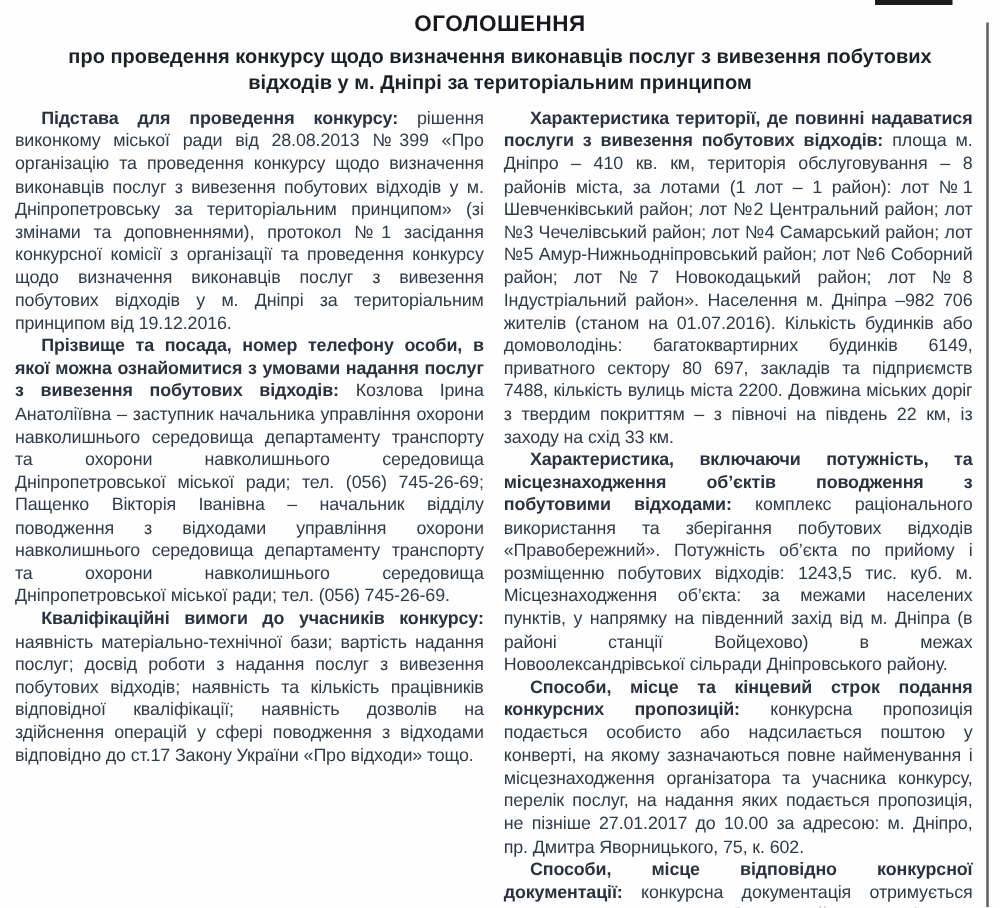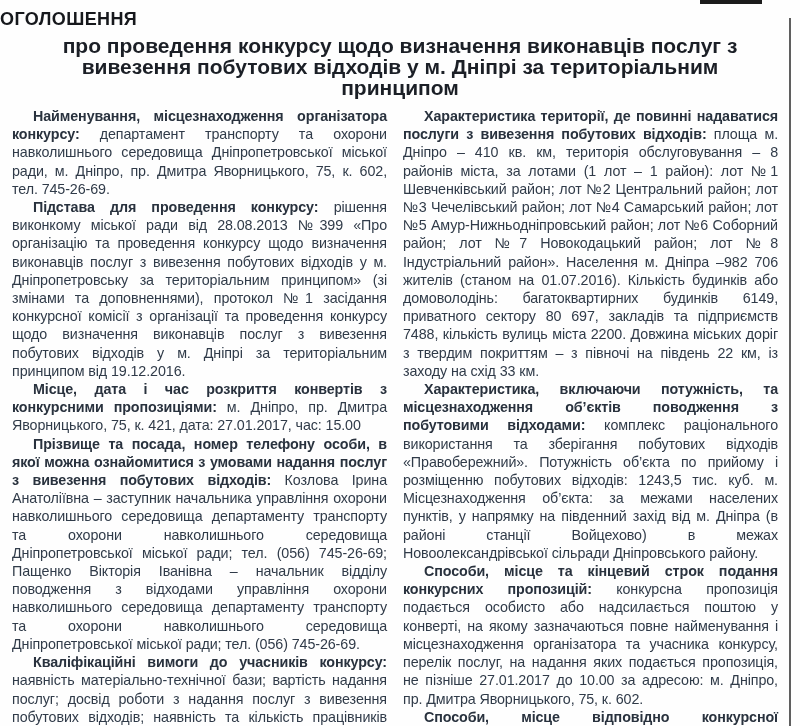--- a/index.html
+++ b/index.html
@@ -28,30 +28,31 @@
     position: absolute;
     top: 18px;
     left: 789px;
     width: 2px;
     height: 708px;
     background: #5f5f5f;
   }
   h1.title {
     margin: 0;
     padding-top: 9px;
+    text-align: center;
     font-size: 18px;
     font-weight: bold;
     letter-spacing: 0.4px;
     color: #16181c;
   }
   h2.subtitle {
     margin: 5px auto 9px auto;
     width: 694px;
     text-align: center;
-    font-size: 21px;
+    font-size: 16px;
     line-height: 21px;
     font-weight: bold;
     color: #1b1f26;
   }
   .cols {
     display: flex;
     gap: 16px;
     padding: 0 22px 0 12px;
   }
   .col {
@@ -77,23 +78,21 @@
 
   <div class="rule-top"></div>
   <div class="rule-right"></div>
 
   <h1 class="title">ОГОЛОШЕННЯ</h1>
   <h2 class="subtitle">про проведення конкурсу щодо визначення виконавців послуг з вивезення побутових відходів у м. Дніпрі за територіальним принципом</h2>
 
   <div class="cols">
 
     <div class="col">
-      <p><span class="lead">Найменування, місцезнаходження організатора конкурсу:</span> <span>департамент транспорту та охорони навколишнього середовища Дніпропетровської міської ради, м. Дніпро, пр. Дмитра Яворницького, 75, к. 602, тел. 745-26-69.</span></p>
       <p><span class="lead">Підстава для проведення конкурсу:</span> <span>рішення виконкому міської ради від 28.08.2013 №399 «Про організацію та проведення конкурсу щодо визначення виконавців послуг з вивезення побутових відходів у м. Дніпропетровську за територіальним принципом» (зі змінами та доповненнями), протокол №1 засідання конкурсної комісії з організації та проведення конкурсу щодо визначення виконавців послуг з вивезення побутових відходів у м. Дніпрі за територіальним принципом від 19.12.2016.</span></p>
-      <p><span class="lead">Місце, дата і час розкриття конвертів з конкурсними пропозиціями:</span> <span>м. Дніпро, пр. Дмитра Яворницького, 75, к. 421, дата: 27.01.2017, час: 15.00</span></p>
       <p><span class="lead">Прізвище та посада, номер телефону особи, в якої можна ознайомитися з умовами надання послуг з вивезення побутових відходів:</span> <span>Козлова Ірина Анатоліївна – заступник начальника управління охорони навколишнього середовища департаменту транспорту та охорони навколишнього середовища Дніпропетровської міської ради; тел. (056) 745-26-69; Пащенко Вікторія Іванівна – начальник відділу поводження з відходами управління охорони навколишнього середовища департаменту транспорту та охорони навколишнього середовища Дніпропетровської міської ради; тел. (056) 745-26-69.</span></p>
       <p><span class="lead">Кваліфікаційні вимоги до учасників конкурсу:</span> <span>наявність матеріально-технічної бази; вартість надання послуг; досвід роботи з надання послуг з вивезення побутових відходів; наявність та кількість працівників відповідної кваліфікації; наявність дозволів на здійснення операцій у сфері поводження з відходами відповідно до ст.17 Закону України «Про відходи» тощо.</span></p>
     </div>
 
     <div class="col">
       <p><span class="lead">Характеристика території, де повинні надаватися послуги з вивезення побутових відходів:</span> <span>площа м. Дніпро – 410 кв. км, територія обслуговування – 8 районів міста, за лотами (1 лот – 1 район): лот №1 Шевченківський район; лот №2 Центральний район; лот №3 Чечелівський район; лот №4 Самарський район; лот №5 Амур-Нижньодніпровський район; лот №6 Соборний район; лот №7 Новокодацький район; лот №8 Індустріальний район». Населення м. Дніпра –982 706 жителів (станом на 01.07.2016). Кількість будинків або домоволодінь: багатоквартирних будинків 6149, приватного сектору 80 697, закладів та підприємств 7488, кількість вулиць міста 2200. Довжина міських доріг з твердим покриттям – з півночі на південь 22 км, із заходу на схід 33 км.</span></p>
       <p><span class="lead">Характеристика, включаючи потужність, та місцезнаходження об’єктів поводження з побутовими відходами:</span> <span>комплекс раціонального використання та зберігання побутових відходів «Правобережний». Потужність об’єкта по прийому і розміщенню побутових відходів: 1243,5 тис. куб. м. Місцезнаходження об’єкта: за межами населених пунктів, у напрямку на південний захід від м. Дніпра (в районі станції Войцехово) в межах Новоолександрівської сільради Дніпровського району.</span></p>
       <p><span class="lead">Способи, місце та кінцевий строк подання конкурсних пропозицій:</span> <span>конкурсна пропозиція подається особисто або надсилається поштою у конверті, на якому зазначаються повне найменування і місцезнаходження організатора та учасника конкурсу, перелік послуг, на надання яких подається пропозиція, не пізніше 27.01.2017 до 10.00 за адресою: м. Дніпро, пр. Дмитра Яворницького, 75, к. 602.</span></p>
       <p><span class="lead">Способи, місце відповідно конкурсної документації:</span> <span>конкурсна документація отримується учасниками конкурсу особисто у його організатора протягом трьох робочих днів після надходження заявки про участь у конкурсі.</span></p>
     </div>

